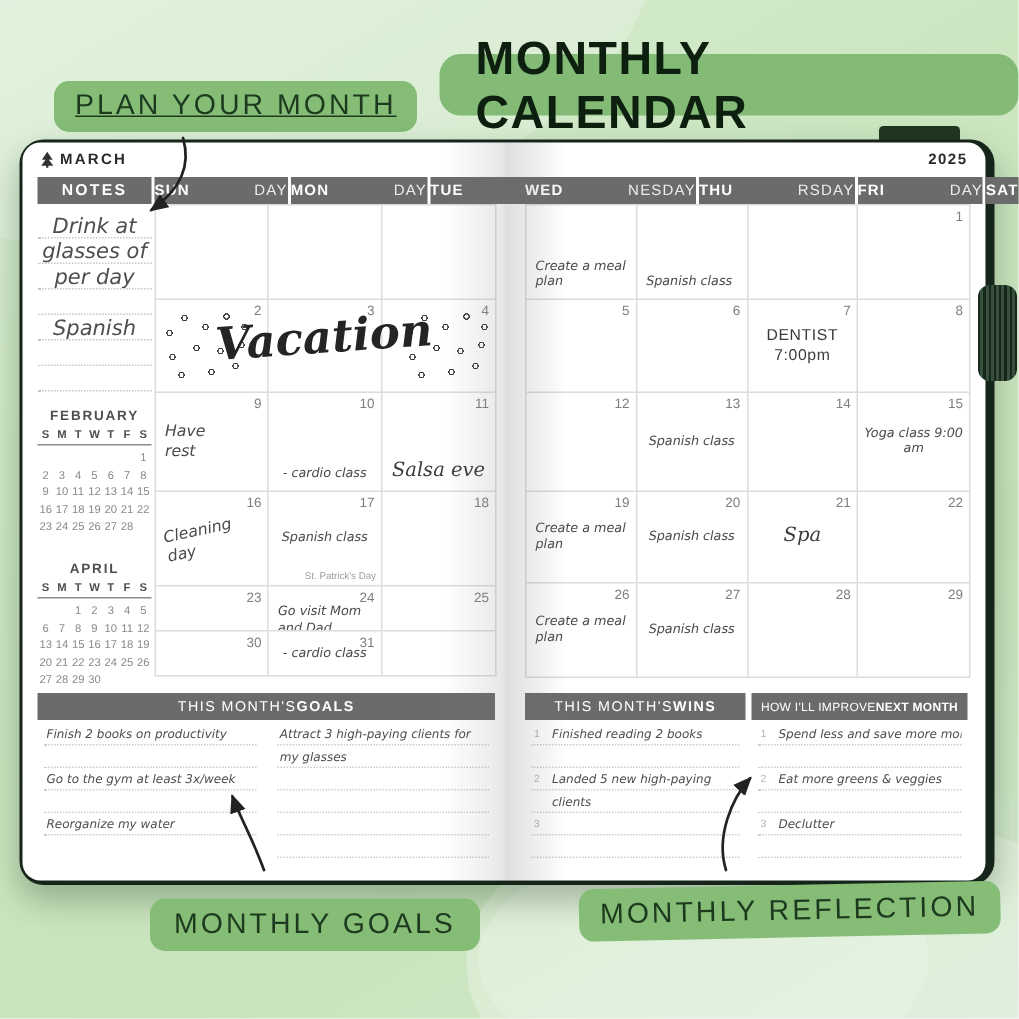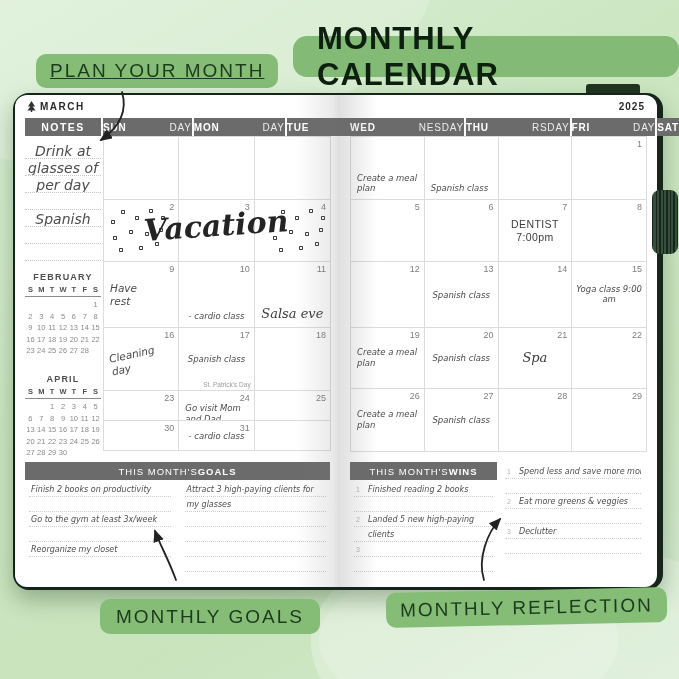--- a/index.html
+++ b/index.html
@@ -366,21 +366,21 @@
         <div class="wline">
           <span class="ltext hand"></span>
         </div>
         <div class="wline">
           <span class="ltext hand">Go to the gym at least 3x/week</span>
         </div>
         <div class="wline">
           <span class="ltext hand"></span>
         </div>
         <div class="wline">
-          <span class="ltext hand">Reorganize my closet</span>
+          <span class="ltext hand">Reorganize my water</span>
         </div>
       </div>
     <div class="gcol">
         <div class="wline">
           <span class="ltext hand">Attract 3 high-paying clients for</span>
         </div>
         <div class="wline">
           <span class="ltext hand">my glasses</span>
         </div>
         <div class="wline">
@@ -525,20 +525,24 @@
         <span class="ltext hand"></span>
       </div>
       <div class="wline">
         <span class="lnum"></span>
         <span class="ltext hand"></span>
       </div>
     </div>
 </div>
 
 <div class="sec improve-box">
+  <div class="sec-bar">
+    <span class="sb-p">HOW I'LL IMPROVE </span>
+    <span class="sb-b">NEXT MONTH</span>
+  </div>
   <div class="sec-content">
       <div class="wline">
         <span class="lnum">1</span>
         <span class="ltext hand">Spend less and save more money</span>
       </div>
       <div class="wline">
         <span class="lnum"></span>
         <span class="ltext hand"></span>
       </div>
       <div class="wline">

